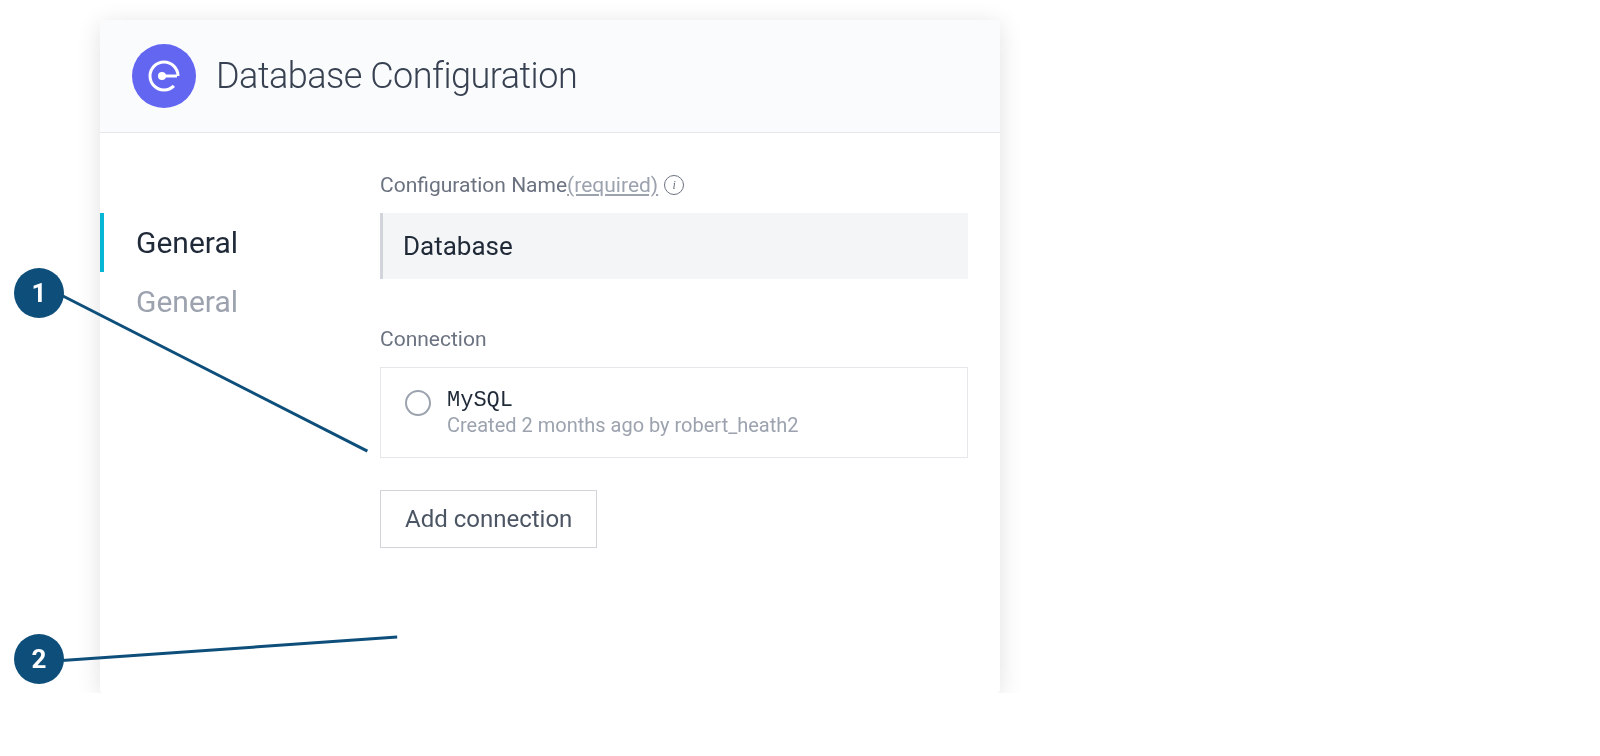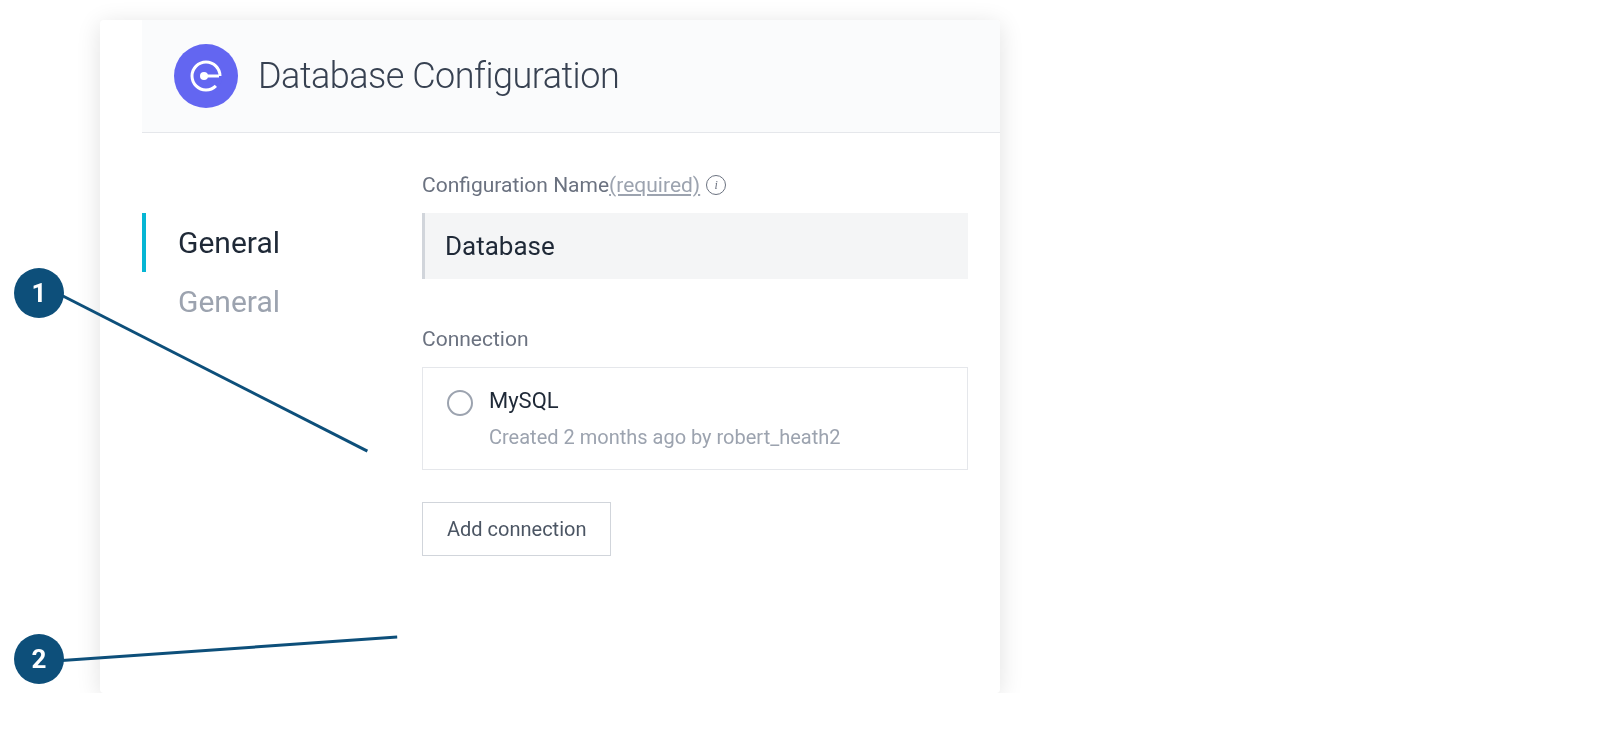--- a/index.html
+++ b/index.html
@@ -14,21 +14,20 @@
       padding: 20px 0 0 100px;
       position: relative;
     }
     
     .panel {
       width: 900px;
       background: #ffffff;
       box-shadow: 0 4px 24px rgba(0,0,0,0.12);
       border-radius: 4px;
       overflow: hidden;
-      padding-left: 42px;
     }
     
     .panel-header {
       display: flex;
       align-items: center;
       padding: 24px 32px;
       background: #fafbfc;
       border-bottom: 1px solid #e5e7eb;
       gap: 20px;
     }
@@ -148,34 +147,35 @@
       cursor: pointer;
     }
     
     .connection-info {
       flex: 1;
     }
     
     .connection-name {
       font-size: 22px;
       color: #1f2937;
-      margin-bottom: 12px;
+      margin-bottom: 0;
+      font-family: Liberation Mono, monospace;
     }
     
     .connection-meta {
       font-size: 20px;
       color: #9ca3af;
     }
     
     .add-button {
       margin-top: 32px;
       padding: 14px 24px;
       background: #ffffff;
       border: 1px solid #d1d5db;
-      font-size: 20px;
+      font-size: 24px;
       color: #4b5563;
       cursor: pointer;
       font-family: inherit;
     }
     
     .callout {
       position: absolute;
       width: 50px;
       height: 50px;
       background: #0d4f7a;

